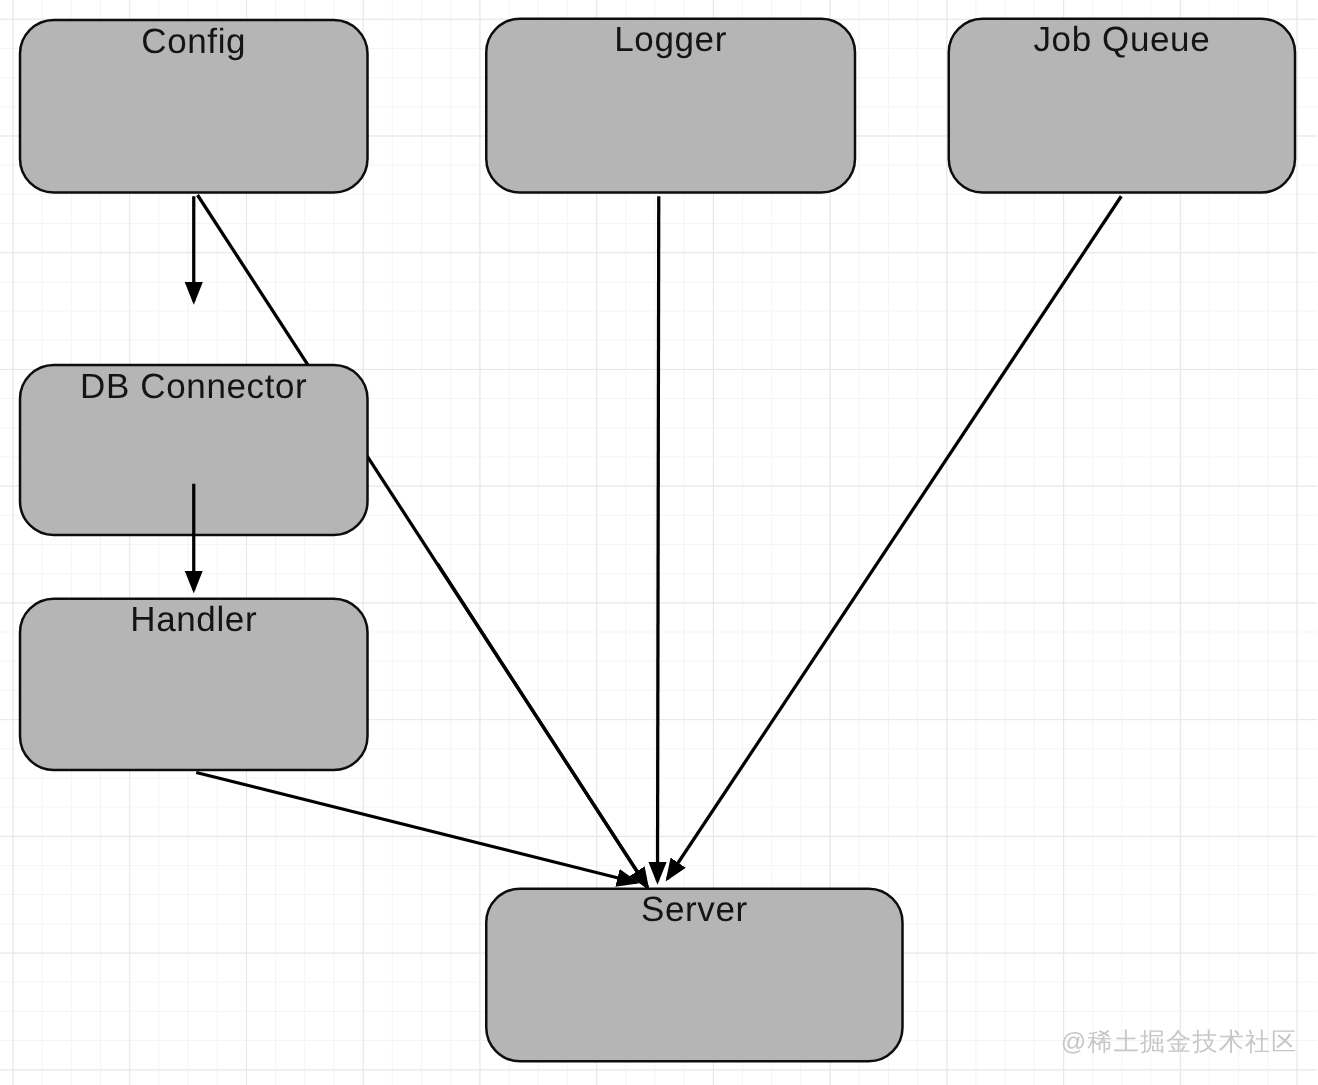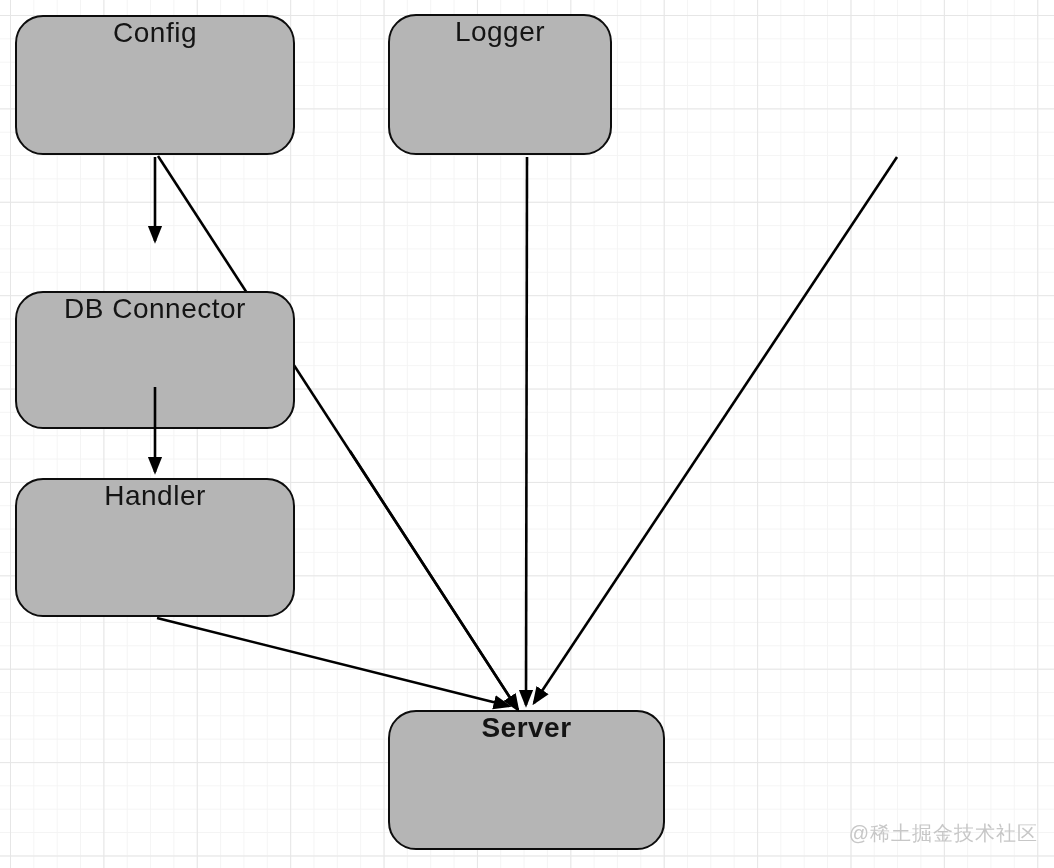--- a/index.html
+++ b/index.html
@@ -79,30 +79,33 @@
 <div class="canvas">
 
   <svg id="edges-under" class="edge-layer">
       <line x1="158" y1="156" x2="518" y2="710" class="edge-line"></line>
     </svg>
 
   <div id="nodes">
       <div class="node" style="left: 15px; top: 15px; width: 280px; height: 140px;">
         <span>Config</span>
       </div>
-      <div class="node" style="left: 388px; top: 14px; width: 224px; height: 141px;">
+      <div class="node" style="left: 388px; top: 14px; width: 297px; height: 141px;">
         <span>Logger</span>
+      </div>
+      <div class="node" style="left: 758px; top: 14px; width: 279px; height: 141px;">
+        <span>Job Queue</span>
       </div>
       <div class="node" style="left: 15px; top: 247px; width: 280px; height: 138px; margin-top: 44px;">
         <span>DB Connector</span>
       </div>
       <div class="node" style="left: 15px; top: 478px; width: 280px; height: 139px;">
         <span>Handler</span>
       </div>
-      <div class="node" style="left: 388px; top: 710px; width: 277px; height: 140px; font-weight: bold;">
+      <div class="node" style="left: 388px; top: 710px; width: 335px; height: 140px;">
         <span>Server</span>
       </div>
     </div>
 
   <svg id="edges-over" class="edge-layer">
     <defs>
       <marker id="arrowhead" viewBox="0 0 10 10" refX="8.5" refY="5" markerWidth="7" markerHeight="7" orient="auto">
         <path d="M 0 1 L 10 5 L 0 9 z"></path>
       </marker>
     </defs>

